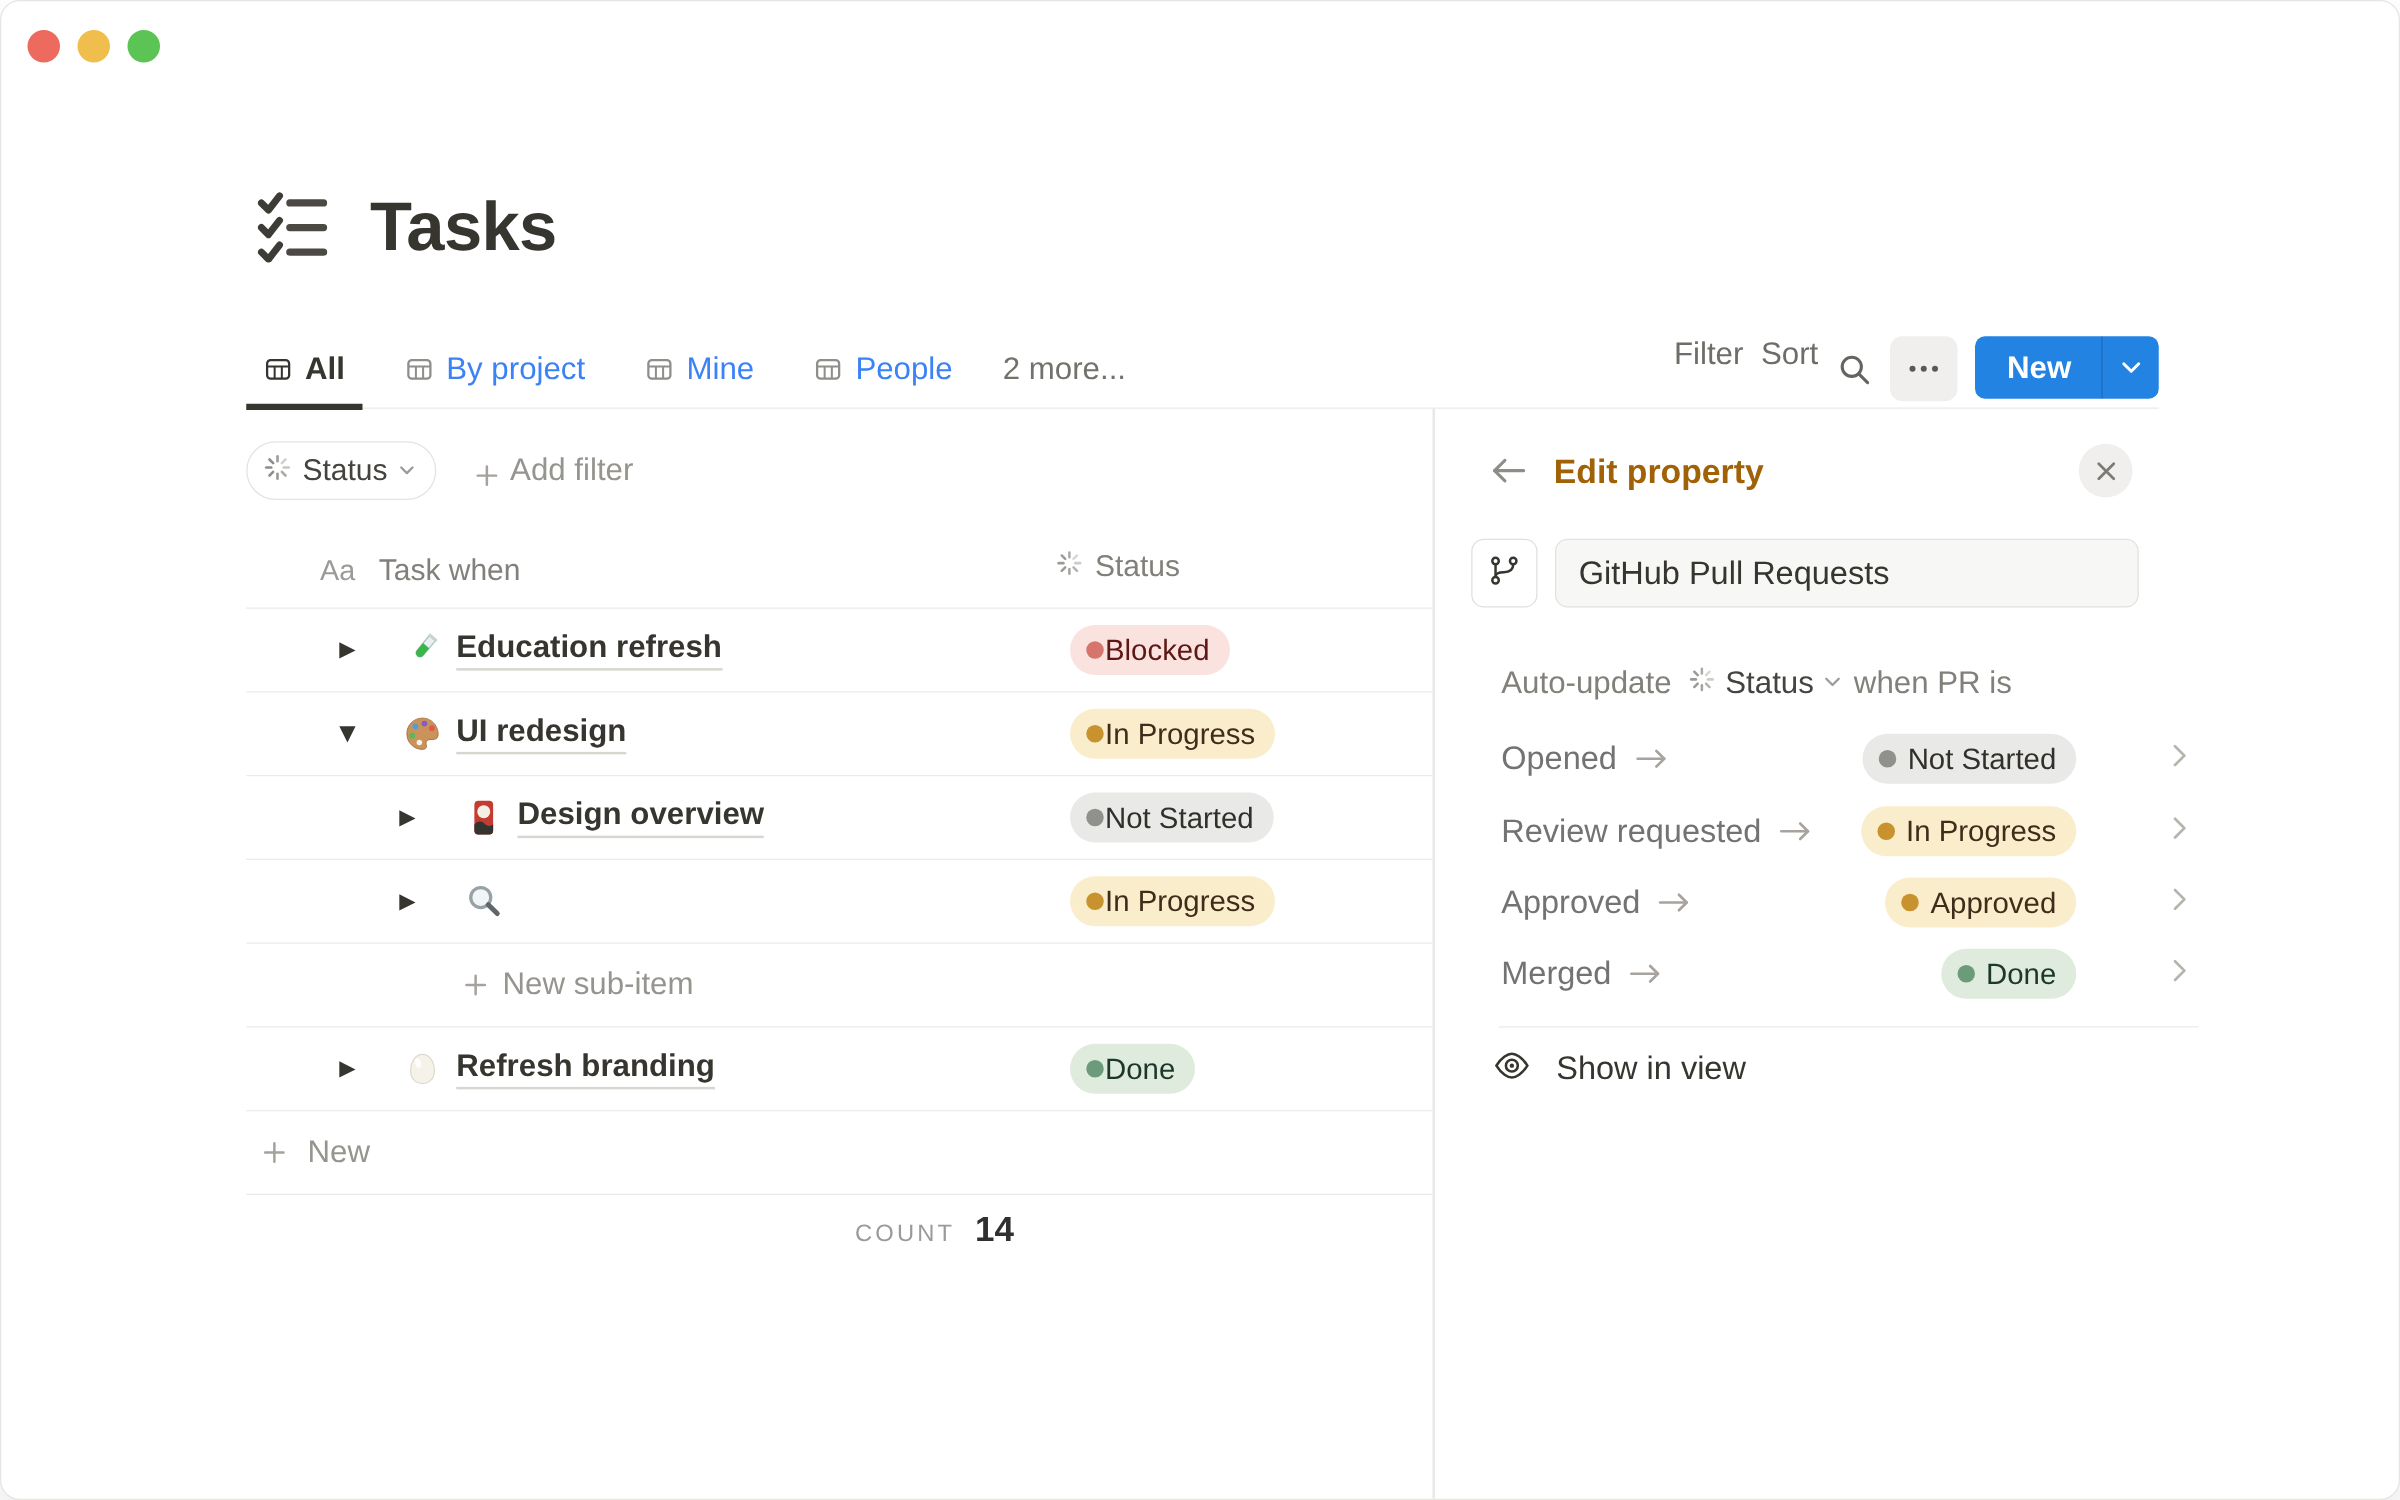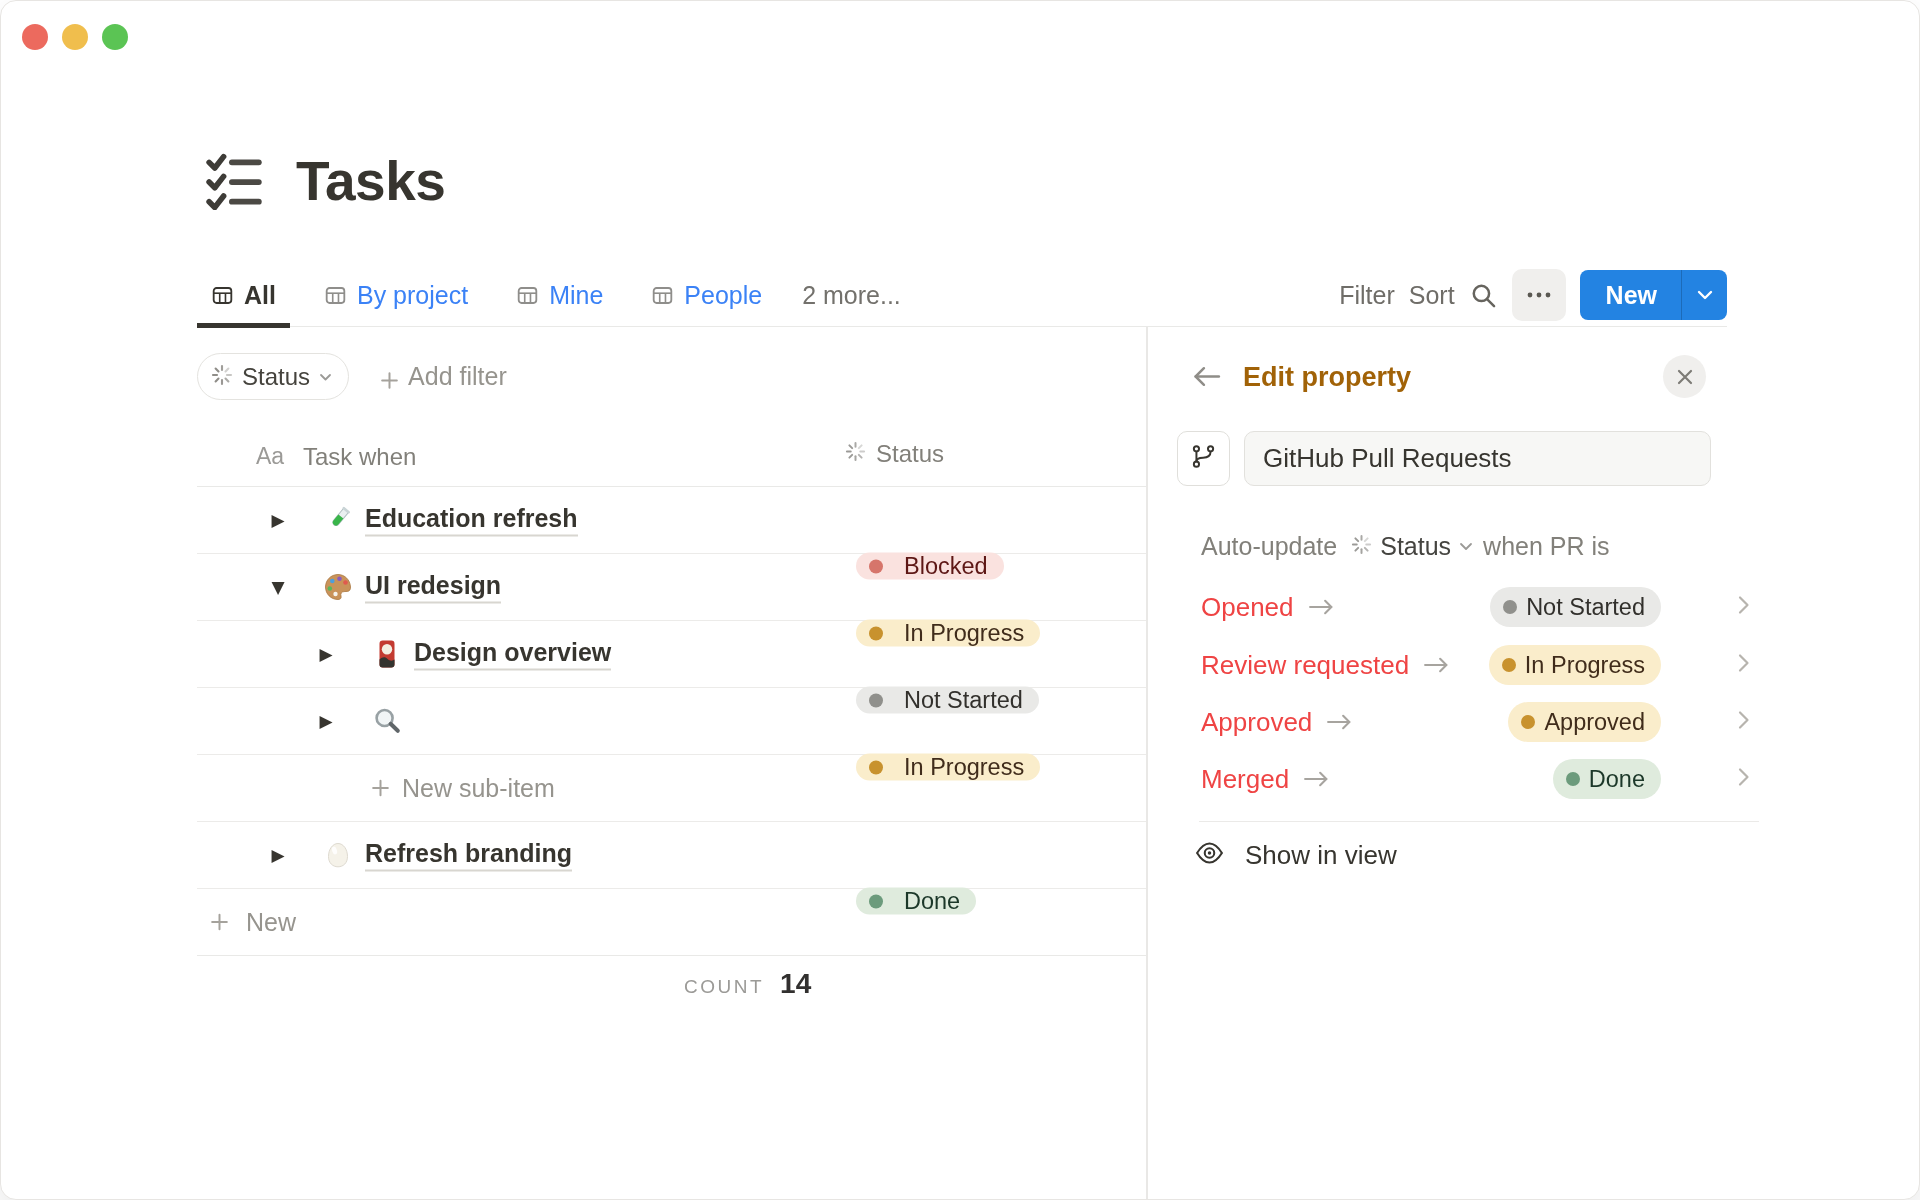--- a/index.html
+++ b/index.html
@@ -17,21 +17,21 @@
   h1.page-title { font-size:55px; font-weight:700; color:#37352F; letter-spacing:-0.5px; }
 
   
   .toolbar { position:absolute; left:196px; right:192px; top:263px; height:63px; border-bottom:1px solid #E9E9E7; display:flex; justify-content:space-between; align-items:center; }
   .tabs { display:flex; align-items:center; gap:20px; height:100%;text-align:right; }
   .tab { position:relative; display:flex; align-items:center; gap:10px; padding:0 14px; height:100%; font-size:25px; color:#3b82f6; cursor:pointer; white-space:nowrap; }
   .tab svg { display:block; }
   .tab.active { color:#37352F; font-weight:700; }
   .tab.active::after { content:""; position:absolute; left:0; right:0; bottom:-2px; height:5px; background:#37352F; }
   .tab.moretabs { color:#73716C; padding:0 6px; }
-  .controls { display:flex; align-items:center; gap:14px; }
+  .controls { display:flex; gap:14px; }
   .ctl { font-size:25px; color:#6F6D68; cursor:pointer; }
   .icon-btn { display:flex; align-items:center; justify-content:center; cursor:pointer; }
   .icon-btn.boxed { width:54px; height:52px; border-radius:10px; background:#F0EFED; }
   .new-btn { display:flex; align-items:stretch; height:50px; border-radius:8px; background:#2383E2; overflow:hidden; cursor:pointer; }
   .new-main { display:flex; align-items:center; padding:0 24px 0 26px; font-size:25px; font-weight:700; color:#fff; }
   .new-split { display:flex; align-items:center; justify-content:center; width:46px; border-left:1px solid rgba(0,0,0,0.18); }
 
   
   .vdivider { position:absolute; left:1145px; top:326px; bottom:0; width:2px; background:#E9E8E6; }
   .main { position:absolute; left:196px; top:326px; width:949px; bottom:0; }
@@ -51,21 +51,21 @@
 
   
   .rows { position:absolute; left:0; right:0; top:160px; }
   .trow { position:relative; height:67px; border-bottom:1px solid #ECEBE9; }
   .toggle { position:absolute; top:50%; transform:translateY(-50%); width:28px; text-align:center; font-family:"DejaVu Sans",sans-serif; font-size:17px; color:#37352F; cursor:pointer; }
   .toggle.lvl0 { left:67px; } .toggle.lvl1 { left:115px; }
   .ricon { position:absolute; top:50%; transform:translateY(-50%); width:30px; height:30px; }
   .ricon.lvl0 { left:126px; } .ricon.lvl1 { left:175px; }
   .rname { position:absolute; top:50%; transform:translateY(-50%); font-size:25px; font-weight:700; color:#37352F; border-bottom:2px solid #D8D6D0; padding-bottom:2px; cursor:pointer; white-space:nowrap; }
   .rname.lvl0 { left:168px; } .rname.lvl1 { left:217px; }
-  .pill { position:absolute; left:659px; top:50%; transform:translateY(-50%); display:inline-flex; align-items:center; gap:21px; height:27px; border-radius:20px; padding:0 16px 0 13px; font-size:23.5px; cursor:pointer; white-space:nowrap;margin-top:46px; }
+  .pill { position:absolute; left:659px; top:50%; transform:translateY(-50%); display:inline-flex; align-items:center; gap:1px; height:40px; border-radius:20px; padding:0 16px 0 13px; font-size:23.5px; cursor:pointer; white-space:nowrap; }
   .pill .dot { width:14px; height:14px; border-radius:50%; }
   .pill.red    { background:#FAE2DF; color:#5D1715; } .pill.red .dot    { background:#D6756B; }
   .pill.yellow { background:#FAEDCB; color:#402C1B; } .pill.yellow .dot { background:#C8922E; }
   .pill.gray   { background:#E9E9E7; color:#32302C; } .pill.gray .dot   { background:#90908C; }
   .pill.green  { background:#DFEBDD; color:#1C3829; } .pill.green .dot  { background:#6C9B7C; }
   .addrow-label { position:absolute; top:50%; transform:translateY(-50%); font-size:25px; color:#96948E; cursor:pointer; }
   .plus { position:absolute; top:50%; transform:translateY(-50%); }
 
   
   .count-row { position:absolute; left:0; right:0; top:629px; height:64px; }
@@ -80,21 +80,21 @@
   .close-btn { position:absolute; left:516px; top:28px; width:43px; height:43px; border-radius:50%; background:#F0EFED; display:flex; align-items:center; justify-content:center; cursor:pointer; }
   .prop-iconbox { position:absolute; left:30px; top:104px; width:53px; height:55px; border:1.4px solid #E0DFDB; border-radius:10px; background:#fff; display:flex; align-items:center; justify-content:center; cursor:pointer; }
   .prop-input { position:absolute; left:97px; top:104px; width:467px; height:55px; border:1.4px solid #E2E1DD; border-radius:10px; background:#F7F7F5; padding:0 18px; font-size:26px; color:#37352F; font-family:inherit; outline:none; }
   .auto-row { position:absolute; left:54px; top:200px; height:38px; display:flex; align-items:center; }
   .auto-gray { font-size:25px; color:#82807A; }
   .auto-status { display:flex; align-items:center; gap:8px; margin:0 10px 0 14px; cursor:pointer; }
   .auto-status .lbl { font-size:25px; color:#454440; }
   .map-row { position:absolute; left:54px; right:0; height:46px; }
   .map-row.r0{ top:257px; } .map-row.r1{ top:315px; } .map-row.r2{ top:372px; } .map-row.r3{ top:429px; }
   .map-left { position:absolute; left:0; top:50%; transform:translateY(-50%); display:flex; align-items:center; gap:14px; }
-  .map-event { font-size:26px; color:#ef4444; white-space:nowrap; }
+  .map-event { font-size:26px; color:#737373; white-space:nowrap; }
   .map-pill { position:absolute; right:258px; top:50%; transform:translateY(-50%); display:inline-flex; align-items:center; gap:9px; height:40px; border-radius:20px; padding:0 16px 0 13px; font-size:23.5px; cursor:pointer; white-space:nowrap; }
   .map-pill .dot { width:14px; height:14px; border-radius:50%; }
   .map-pill.yellow { background:#FAEDCB; color:#402C1B; } .map-pill.yellow .dot { background:#C8922E; }
   .map-pill.gray   { background:#E9E9E7; color:#32302C; } .map-pill.gray .dot   { background:#90908C; }
   .map-pill.green  { background:#DFEBDD; color:#1C3829; } .map-pill.green .dot  { background:#6C9B7C; }
   .map-chevron { position:absolute; left:537px; top:50%; transform:translateY(-50%); cursor:pointer; }
   .panel-divider { position:absolute; left:52px; width:560px; top:494px; height:1px; background:#EBEAE8; }
   .action-row { position:absolute; left:0; right:0; height:46px; cursor:pointer; }
   .action-row.a0 { top:505px; } .action-row.a1 { top:565px; }
   .action-icon { position:absolute; left:46px; top:50%; transform:translateY(-50%); }

